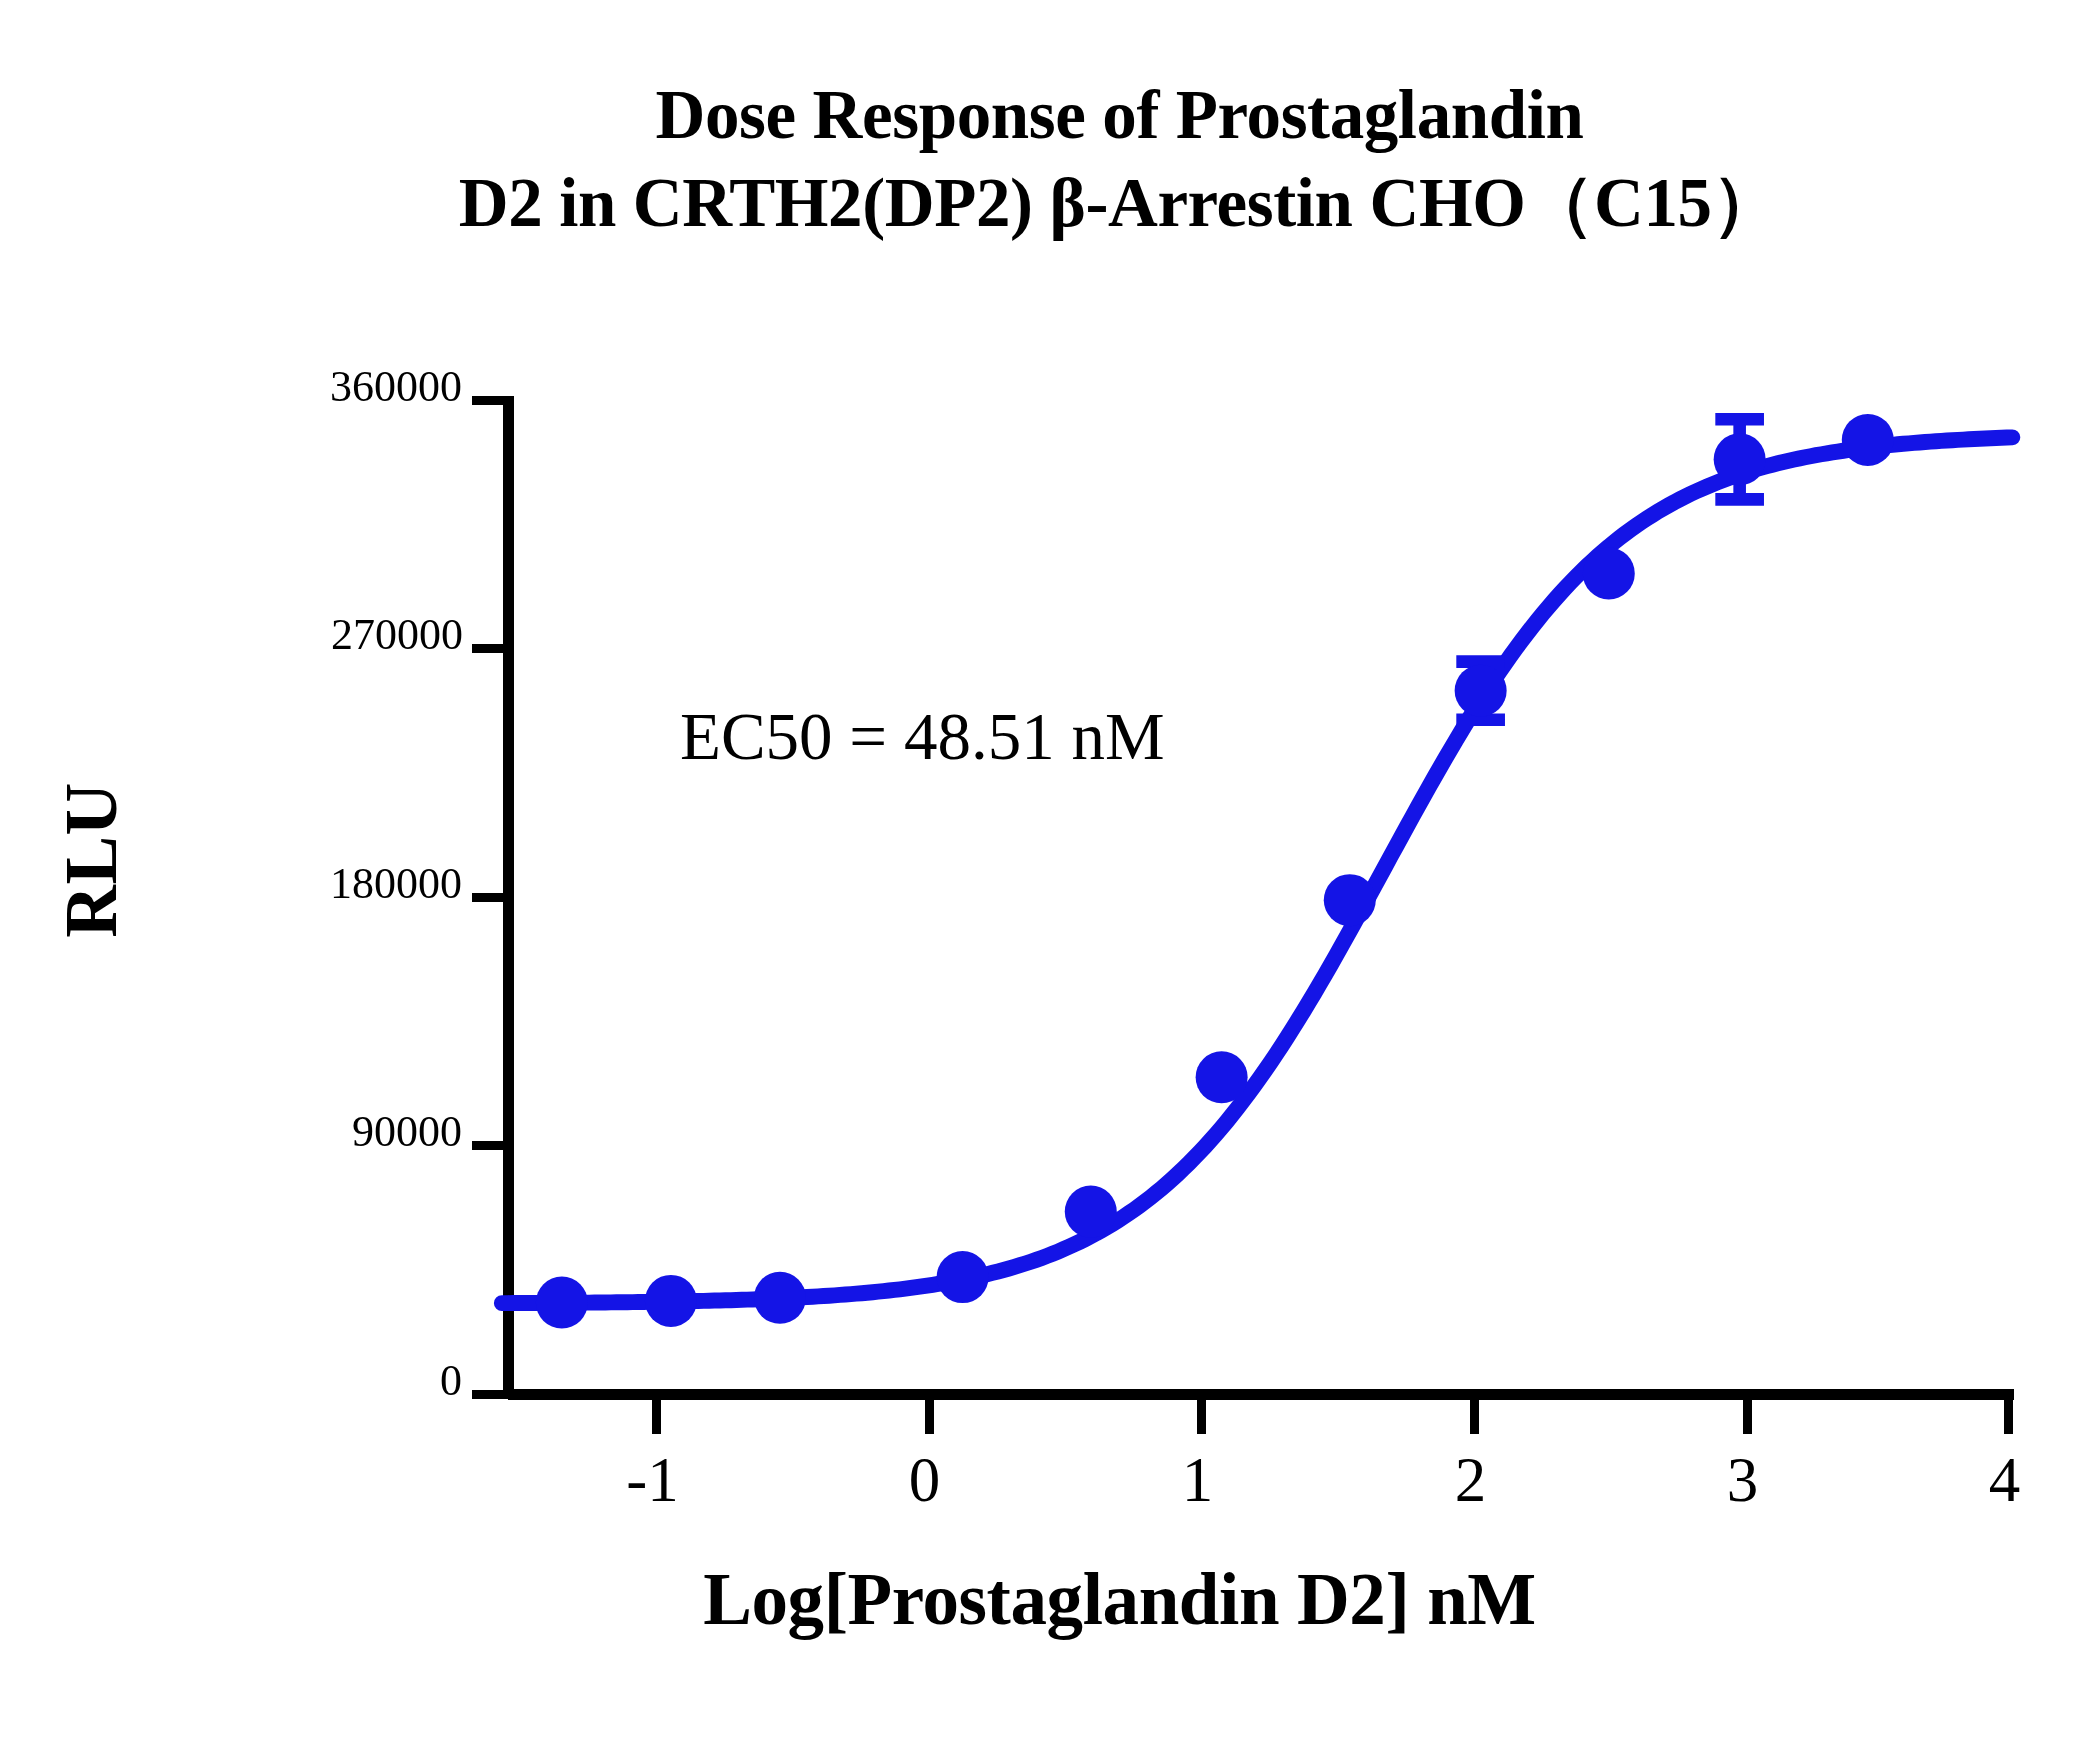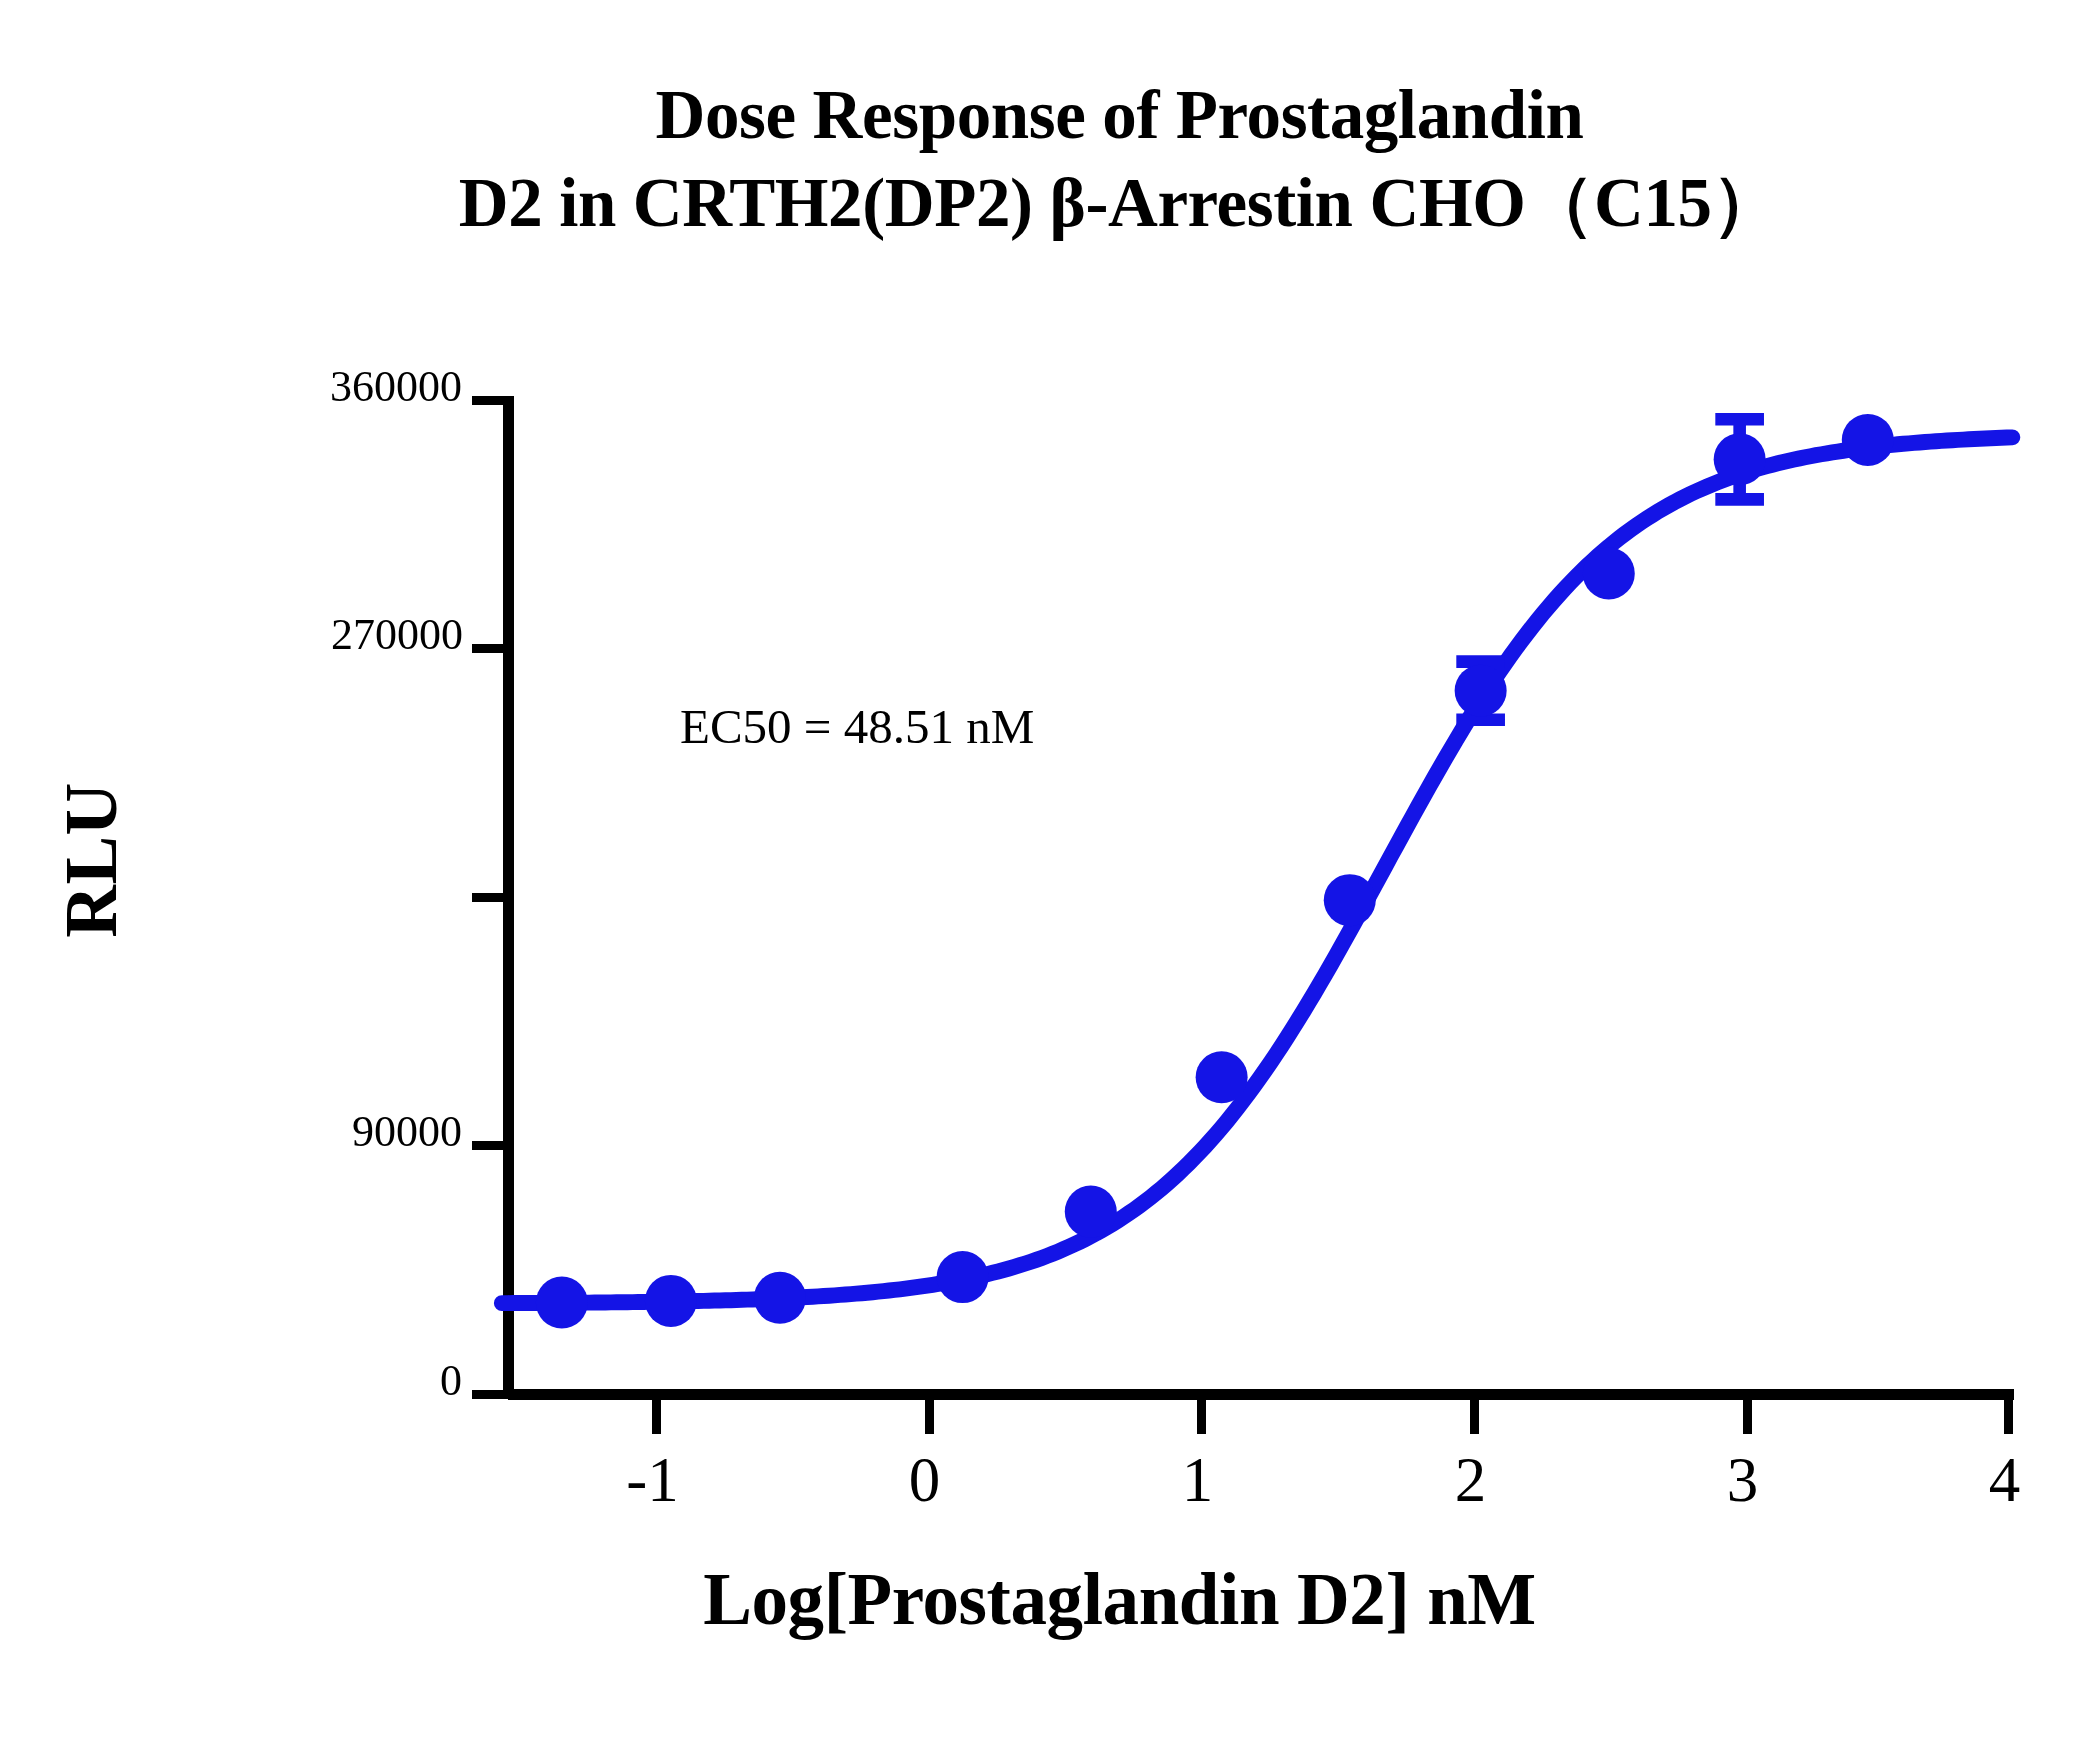--- a/index.html
+++ b/index.html
@@ -27,21 +27,21 @@
     position:absolute; left:-34px; top:818px; width:252px;
     transform:rotate(-90deg); transform-origin:center center;
     text-align:center; font-size:73px; font-weight:bold; letter-spacing:0.4px;
   }
   #x-axis-title{
     position:absolute; left:0; top:1558px; width:2239px;
     text-align:center; font-size:73px; font-weight:bold; letter-spacing:-0.4px;
   }
   #ec50-annotation{
     position:absolute; left:680px; top:698px;
-    font-size:49px; white-space:nowrap;
+    font-size:67px; white-space:nowrap;
   }
 
   #curve-svg{position:absolute; left:0; top:0; width:2239px; height:1757px; pointer-events:none;}
 </style>
 </head>
 <body>
 
 <div id="figure">
 
   <div id="chart-title">
@@ -52,20 +52,21 @@
   <div id="y-axis-spine" class="axis-spine"></div>
   <div id="x-axis-spine" class="axis-spine"></div>
 
   <div class="y-tick" style="top:1390px;"></div>
   <div class="ytl-wrap" style="left:235px;top:1359px;width:227px;">0</div>
 
   <div class="y-tick" style="top:1141px;"></div>
   <div class="ytl-wrap" style="left:63px;top:1110px;width:399px;">90000</div>
 
   <div class="y-tick" style="top:893px;"></div>
+  <div class="ytl-wrap" style="left:63px;top:862px;width:399px;">180000</div>
 
   <div class="y-tick" style="top:644px;"></div>
   <div class="ytl-wrap" style="left:64px;top:613px;width:399px;">270000</div>
 
   <div class="y-tick" style="top:396px;"></div>
   <div class="ytl-wrap" style="left:63px;top:365px;width:399px;">360000</div>
 
   <div class="x-tick" style="left:652px;"></div>
   <div class="x-tick-label" style="left:573px;top:1449px;width:159px;">-1</div>
 

